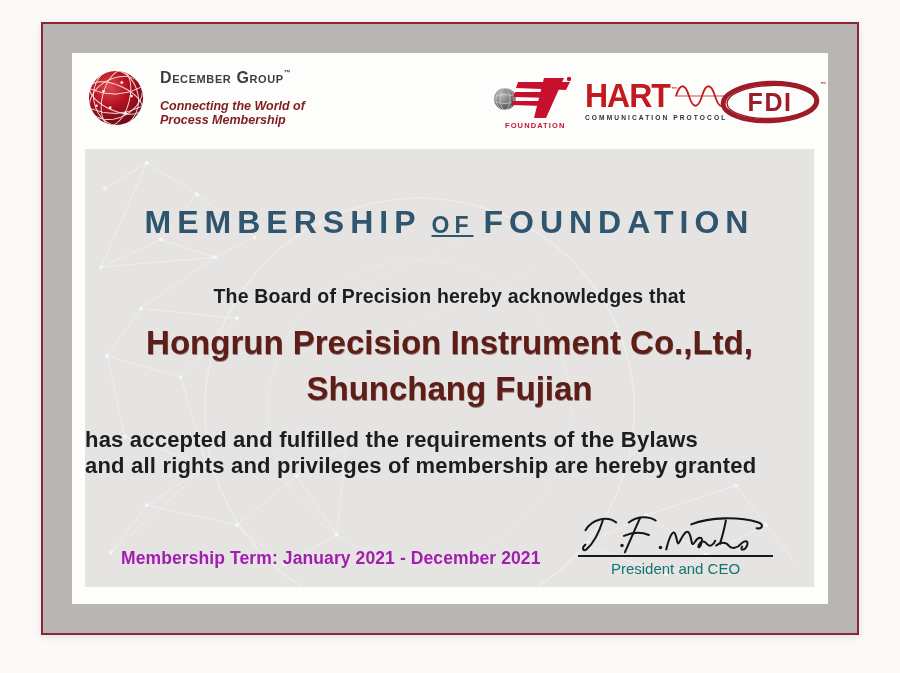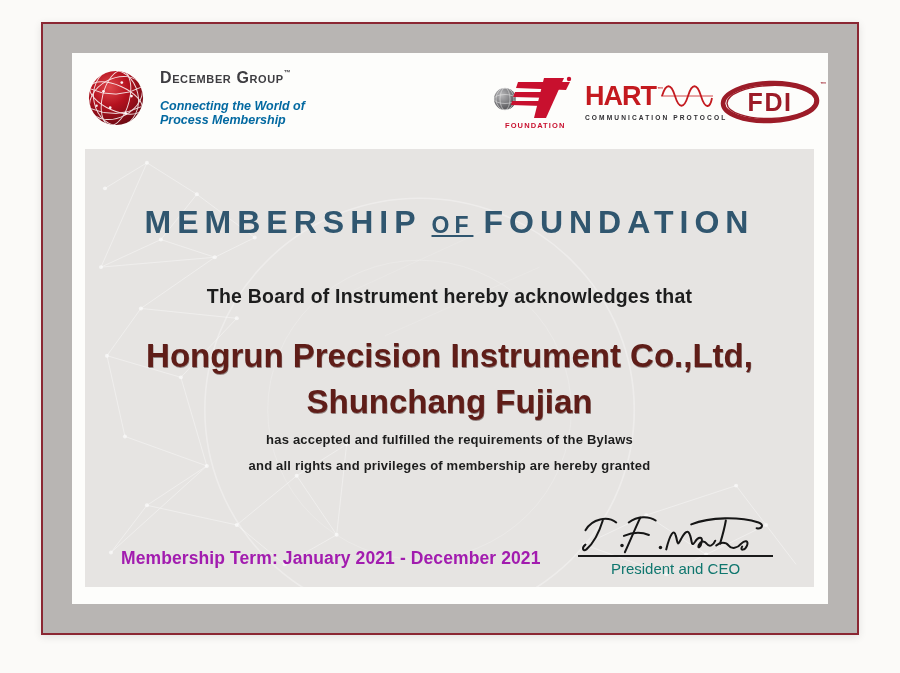--- a/index.html
+++ b/index.html
@@ -20,27 +20,27 @@
 
   
   .fieldcomm{position:absolute;left:15px;top:16px;display:flex;align-items:center;gap:15px;}
   .fc-globe{width:58px;height:58px;flex:0 0 auto;}
   .fc-text{line-height:1.12;}
   .fc-name{
     font-variant:small-caps;font-weight:700;font-size:16px;
     color:#3e3d41;letter-spacing:.6px;
   }
   .fc-tm{font-size:7px;vertical-align:top;font-weight:700;color:#3e3d41;}
-  .fc-tagline{font-style:italic;font-weight:700;font-size:12.5px;color:#0369a1;margin-top:12px;}
+  .fc-tagline{font-style:italic;font-weight:700;font-size:12.5px;color:#7f1d1d;margin-top:12px;}
 
   .partner-logos{position:absolute;right:2px;top:18px;height:60px;display:flex;align-items:center;gap:9px;}
   .foundation-logo{width:84px;height:62px;}
   .hart-logo{width:126px;display:flex;flex-direction:column;align-items:flex-start;}
   .hart-top{display:flex;align-items:center;}
-  .hart-word{font-weight:700;font-size:27px;line-height:26px;color:var(--hart_red,#c41a1f);letter-spacing:-1px;transform:scaleY(1.02);}
+  .hart-word{font-weight:700;font-size:32px;line-height:26px;color:var(--hart_red,#c41a1f);letter-spacing:-1px;transform:scaleY(1.02);}
   .hart-tm{font-size:6px;color:var(--hart_red,#c41a1f);vertical-align:top;margin:-14px 0 0 1px;font-weight:700;}
   .hart-wave{margin-left:-2px;}
   .hart-sub{font-size:6.6px;font-weight:700;letter-spacing:2.1px;color:#2f2e32;margin-top:3px;white-space:nowrap;}
   .fdi-logo{width:106px;height:48px;position:relative;}
 
   
   .panel{
     position:absolute;left:13px;right:14px;top:96px;bottom:17px;
     background:var(--panel_gray,#e6e4e2);
   }
@@ -49,28 +49,28 @@
   .cm-title{
     position:absolute;top:55px;left:0;width:100%;text-align:center;white-space:nowrap;
     color:var(--title_blue,#30566f);font-weight:700;font-size:32px;letter-spacing:6px;
   }
   .cm-title .of{font-size:23px;letter-spacing:5px;margin:0 10px;text-decoration:underline;}
   .ack-line{
     position:absolute;top:136px;left:0;width:100%;text-align:center;
     font-size:19.5px;font-weight:700;color:#1d1d1d;letter-spacing:.2px;
   }
   .company{
-    position:absolute;top:184px;left:0;width:100%;text-align:center;
+    position:absolute;top:171px;left:0;width:100%;text-align:center;
     font-size:33px;font-weight:700;line-height:46px;
     color:var(--member_maroon,#5f1d18);
     text-shadow:.5px .5px 0 rgba(43,10,8,.45);
   }
   .bylaws{
-    position:absolute;top:278px;left:0;width:100%;text-align:center;
-    font-size:13px;font-weight:700;line-height:26px;color:#1d1d1d;letter-spacing:.2px;
+    position:absolute;top:278px;left:0;width:100%;
+    font-size:22px;font-weight:700;line-height:26px;color:#1d1d1d;letter-spacing:.2px;
   }
   .term{
     position:absolute;left:36px;bottom:18px;
     font-size:17.5px;font-weight:700;color:#a21caf;letter-spacing:.1px;
   }
   .sig-block{position:absolute;left:493px;bottom:10px;width:195px;text-align:center;}
   .sig-svg{display:block;width:200px;height:50px;margin:0 0 0 -6px;}
   .sig-line{border-top:2px solid #1a1a1a;width:195px;margin-top:-4px;}
   .sig-role{font-size:15px;color:#0f766e;margin-top:3px;font-weight:400;}
 </style>
@@ -214,21 +214,21 @@
             <circle cx="562" cy="372" r="2"></circle>
             <circle cx="622" cy="412" r="2"></circle>
           <circle cx="682" cy="382" r="2"></circle>
             <circle cx="652" cy="342" r="2"></circle>
             <circle cx="582" cy="432" r="2"></circle>
         </g>
       </svg>
 
       <div class="cm-title"><span>MEMBERSHIP</span><span class="of">OF</span><span>FOUNDATION</span></div>
 
-      <div class="ack-line">The Board of Instrument hereby acknowledges that</div>
+      <div class="ack-line">The Board of Precision hereby acknowledges that</div>
 
       <div class="company">
         <div>Hongrun Precision Instrument Co.,Ltd,</div>
         <div>Shunchang Fujian</div>
       </div>
 
       <div class="bylaws">
         <div>has accepted and fulfilled the requirements of the Bylaws</div>
         <div>and all rights and privileges of membership are hereby granted</div>
       </div>

